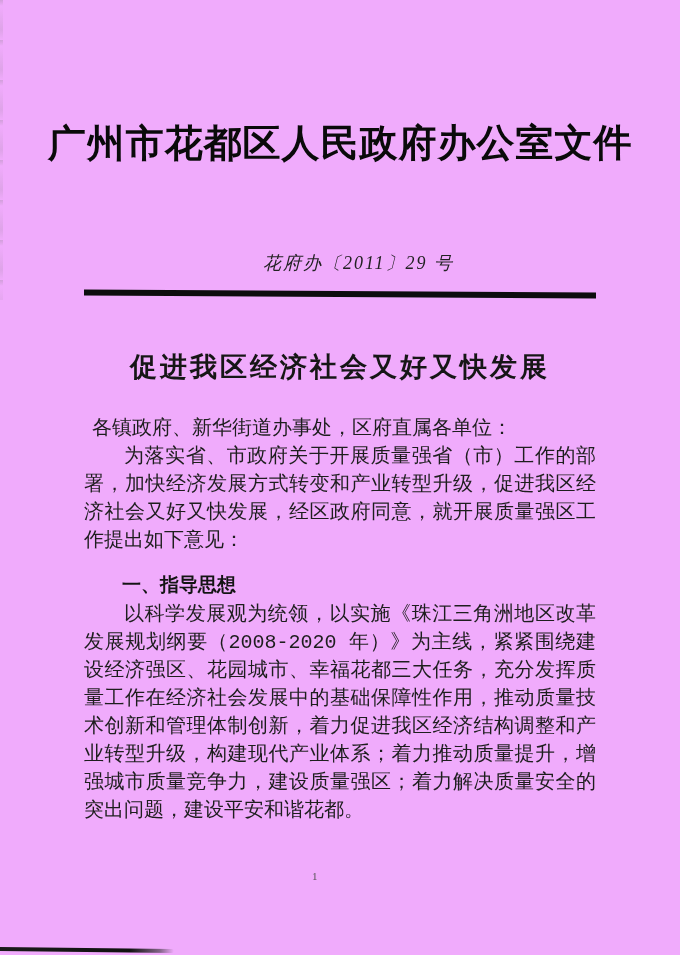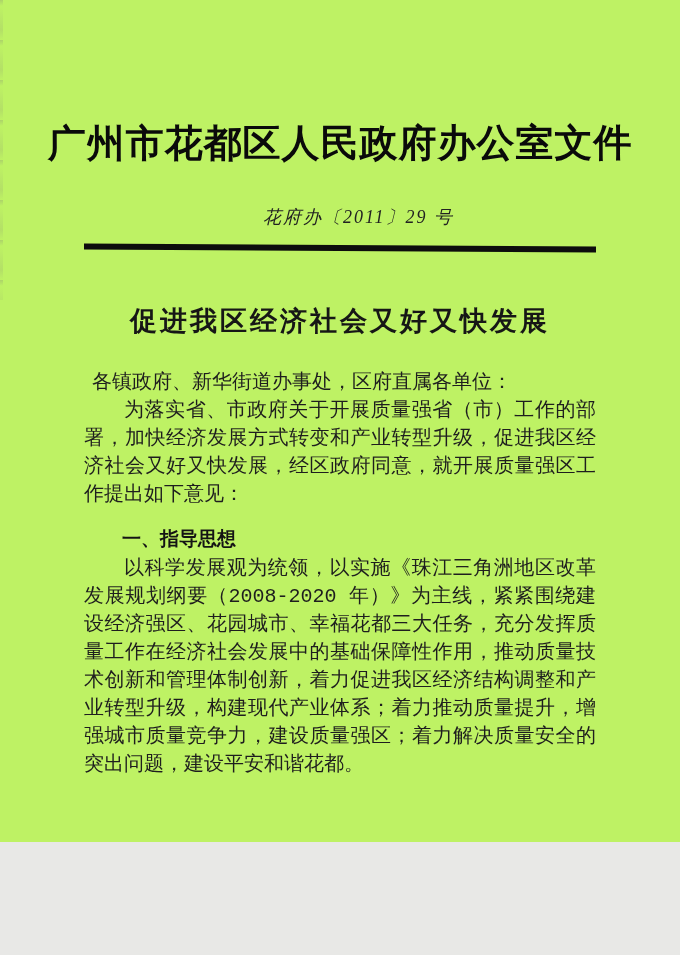--- a/index.html
+++ b/index.html
@@ -3,23 +3,23 @@
 <meta charset="utf-8">
 <style>
   html, body {
     margin: 0;
     padding: 0;
     background: #e8e8e6;
   }
   .page {
     position: relative;
     width: 680px;
-    height: 842px;
+    height: 955px;
     margin: 0 auto;
-    background: #bef264;
+    background: #f0abfc;
     overflow: hidden;
     font-family: "Liberation Serif", "DejaVu Serif", serif;
     color: #1c1c1c;
   }
   
   .edge-noise {
     position: absolute;
     left: 0;
     top: 0;
     width: 3px;
@@ -36,21 +36,21 @@
     margin: 0;
     padding-top: 118px;
     text-align: center;
     font-size: 38px;
     font-weight: 900;
     letter-spacing: 1px;
     color: #0a0a0a;
     transform: rotate(-0.1deg);
   }
   .doc-number {
-    margin-top: 36px;
+    margin-top: 82px;
     text-align: center;
     font-size: 18px;
     font-style: italic;
     letter-spacing: 2px;
     color: #222;
     padding-left: 37px;
   }
   .rule {
     margin: 16px auto 0 auto;
     width: 512px;

